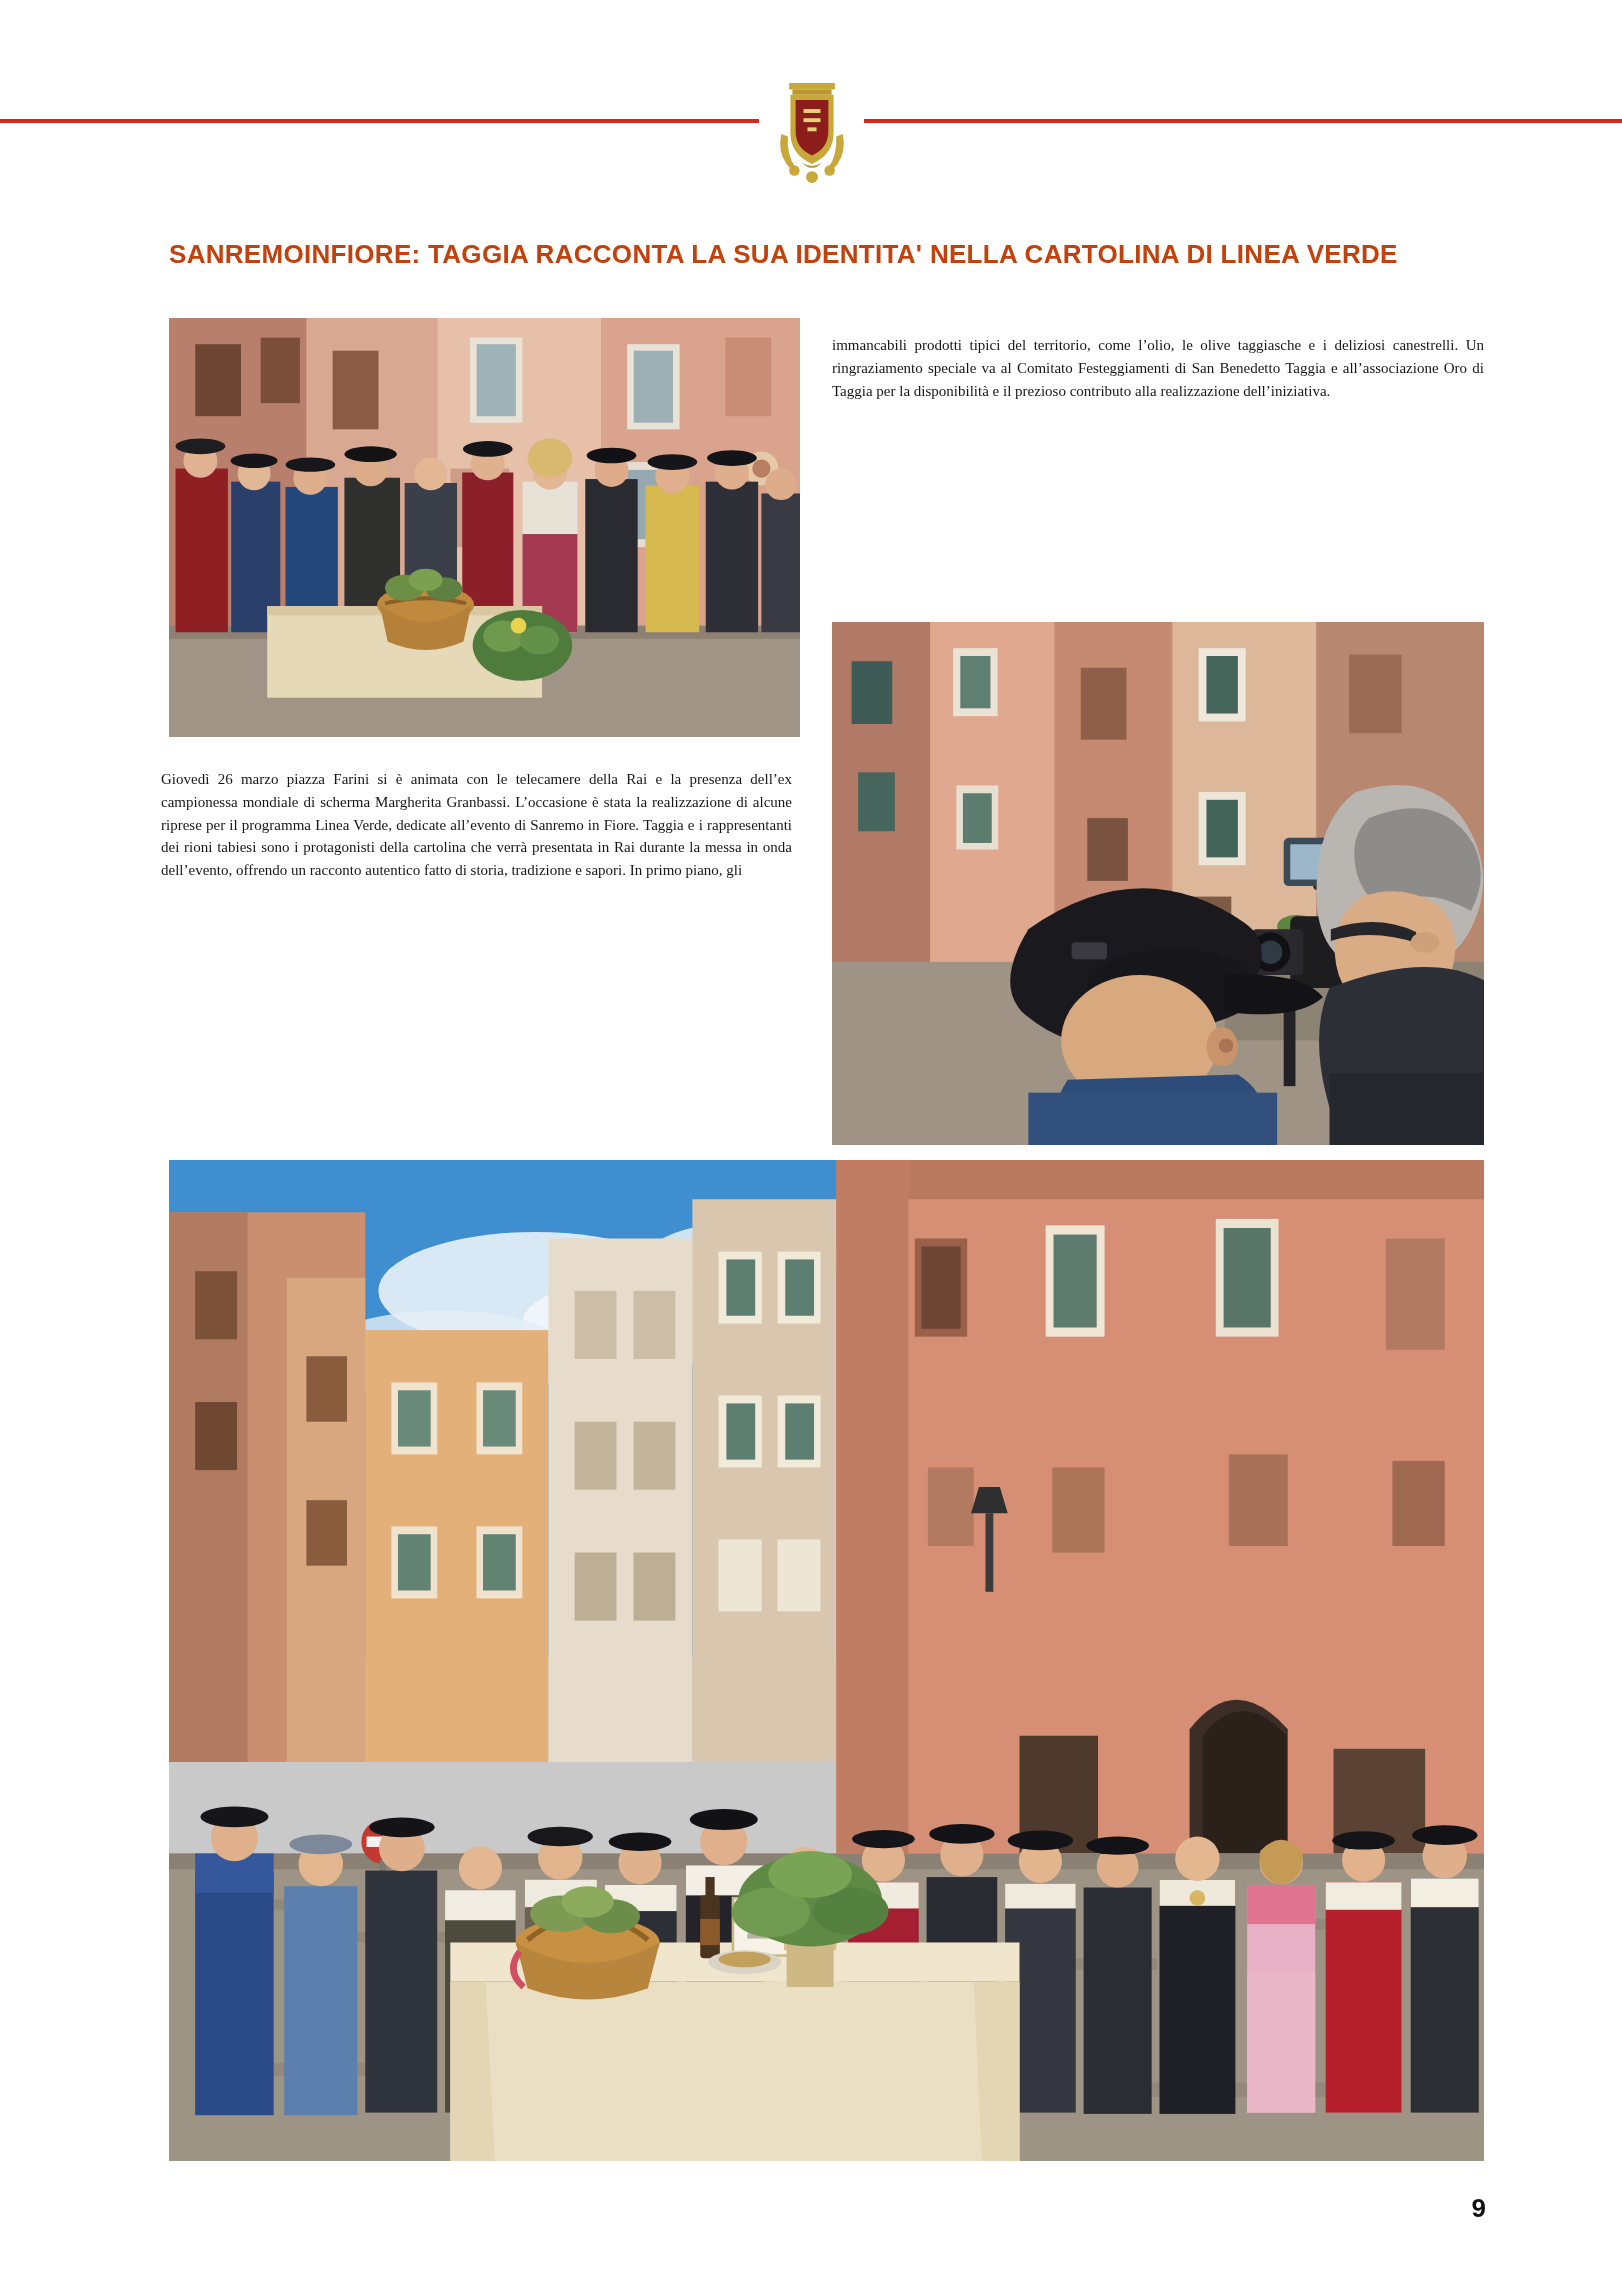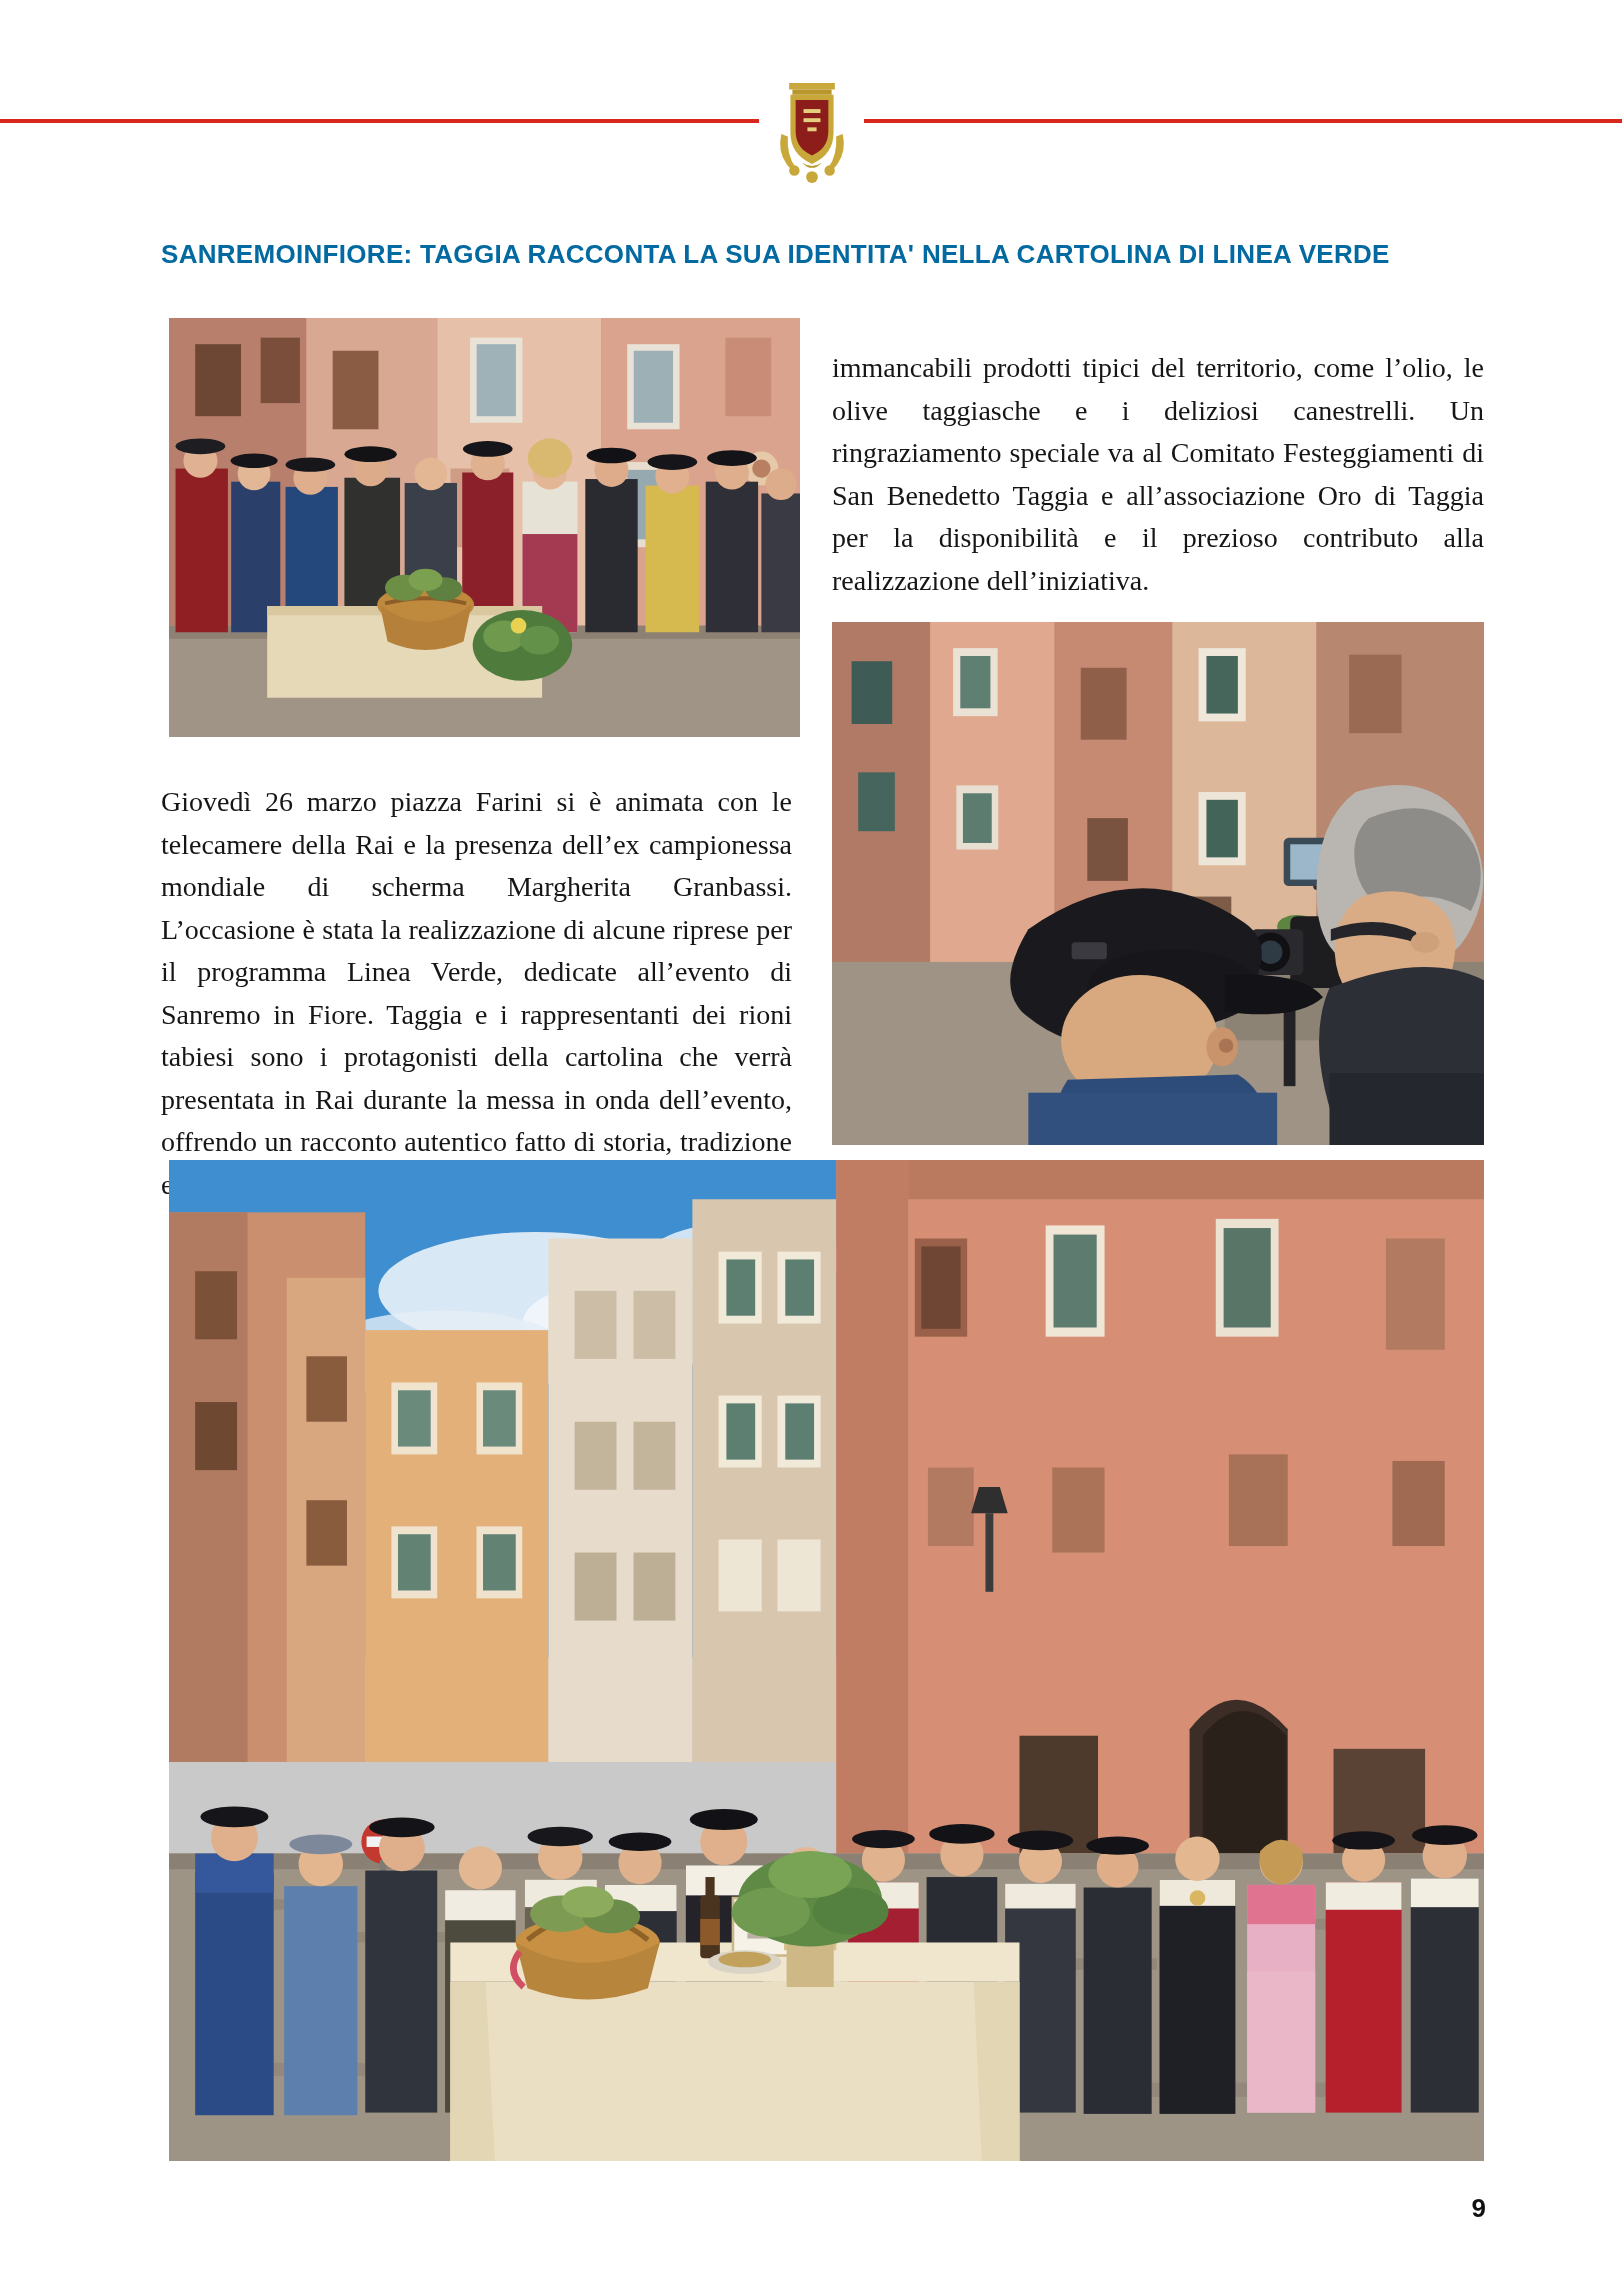--- a/index.html
+++ b/index.html
@@ -34,28 +34,28 @@
     display: flex;
     align-items: flex-start;
     justify-content: center;
   }
   .crest svg { display: block; }
 
   
   .article-title {
     position: absolute;
     top: 221px;
-    left: 161px;
+    left: 169px;
     width: 1315px;
     font-family: "Liberation Sans", sans-serif;
     font-weight: bold;
     font-size: 26px;
     line-height: 1.28;
     letter-spacing: 0.3px;
-    color: #0369a1;
+    color: #c2410c;
   }
 
   
   .photo {
     position: absolute;
     overflow: hidden;
     background: #c9c9c9;
   }
 
   #photo-ceremony-crowd {
@@ -74,21 +74,21 @@
     top: 1160px;
     left: 169px;
     width: 1315px;
     height: 1001px;
   }
 
   
   .col-text {
     position: absolute;
     font-family: "Liberation Serif", serif;
-    font-size: 28px;
+    font-size: 15px;
     line-height: 1.52;
     color: #161616;
     text-align: justify;
     text-justify: inter-word;
   }
   #text-right-col {
     top: 319px;
     left: 832px;
     width: 652px;
   }

